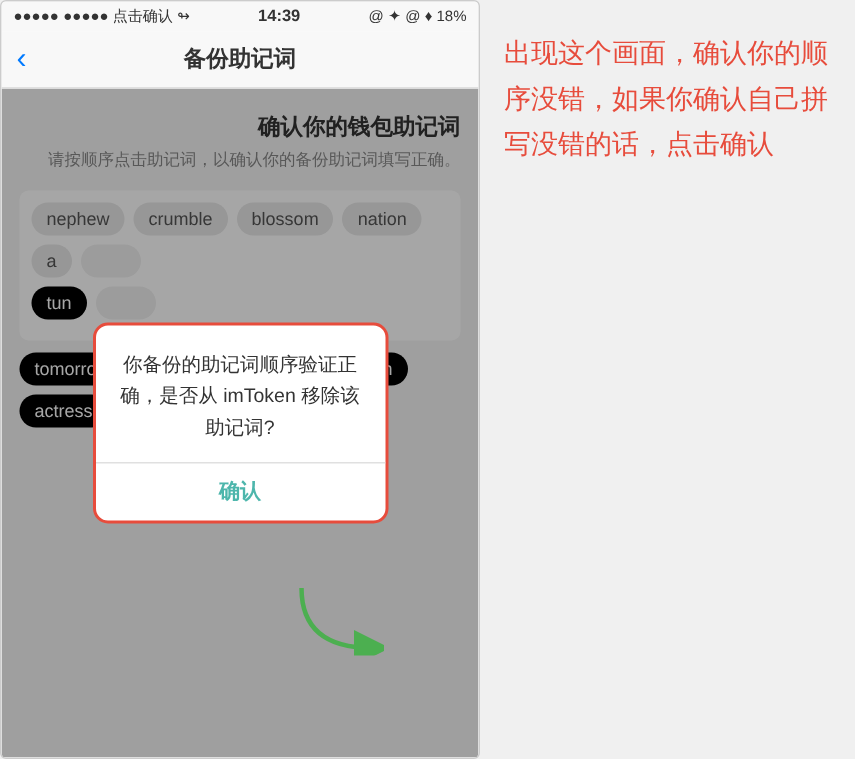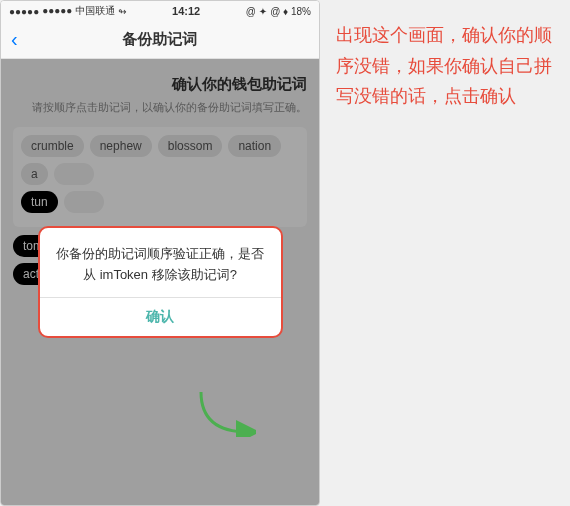--- a/index.html
+++ b/index.html
@@ -150,21 +150,21 @@
       background: rgba(0,0,0,0.35);
       display: flex;
       align-items: center;
       justify-content: center;
       z-index: 10;
     }
     .dialog-box {
       background: #fff;
       border-radius: 10px;
       border: 2px solid #e74c3c;
-      width: 245px;
+      width: 197px;
       overflow: hidden;
     }
     .dialog-content {
       padding: 16px 14px 12px;
     }
     .dialog-text {
       text-align: center;
       font-size: 13px;
       color: #333;
       line-height: 1.6;
@@ -215,44 +215,44 @@
     }
   </style>
 </head>
 <body>
 
 <div class="phone-frame">
 
   <div class="status-bar">
     <div class="status-left">
       <span>●●●●●</span>
-      <span style="font-size:10px;">●●●●● 中国联通</span>
+      <span style="font-size:10px;">●●●●● 点击确认</span>
       <span>↬</span>
     </div>
-    <span style="font-size:11px;font-weight:600;">14:12</span>
+    <span style="font-size:11px;font-weight:600;">14:39</span>
     <div class="status-right">
       <span>@</span>
       <span>✦</span>
       <span>@ ♦ 18%</span>
     </div>
   </div>
 
   <div class="nav-bar">
     <span class="nav-back">‹</span>
     <span class="nav-title">备份助记词</span>
   </div>
 
   <div class="content">
     <div class="page-title">确认你的钱包助记词</div>
     <div class="page-subtitle">请按顺序点击助记词，以确认你的备份助记词填写正确。</div>
 
     <div class="word-grid">
       <div class="word-row">
+        <span class="word-chip">nephew</span>
         <span class="word-chip">crumble</span>
-        <span class="word-chip">nephew</span>
         <span class="word-chip">blossom</span>
         <span class="word-chip">nation</span>
       </div>
       <div class="word-row">
         <span class="word-chip">a</span>
         <span class="word-chip placeholder">&nbsp;&nbsp;&nbsp;&nbsp;&nbsp;</span>
       </div>
       <div class="word-row">
         <span class="word-chip teal">tun</span>
         <span class="word-chip placeholder">&nbsp;&nbsp;&nbsp;&nbsp;&nbsp;</span>

